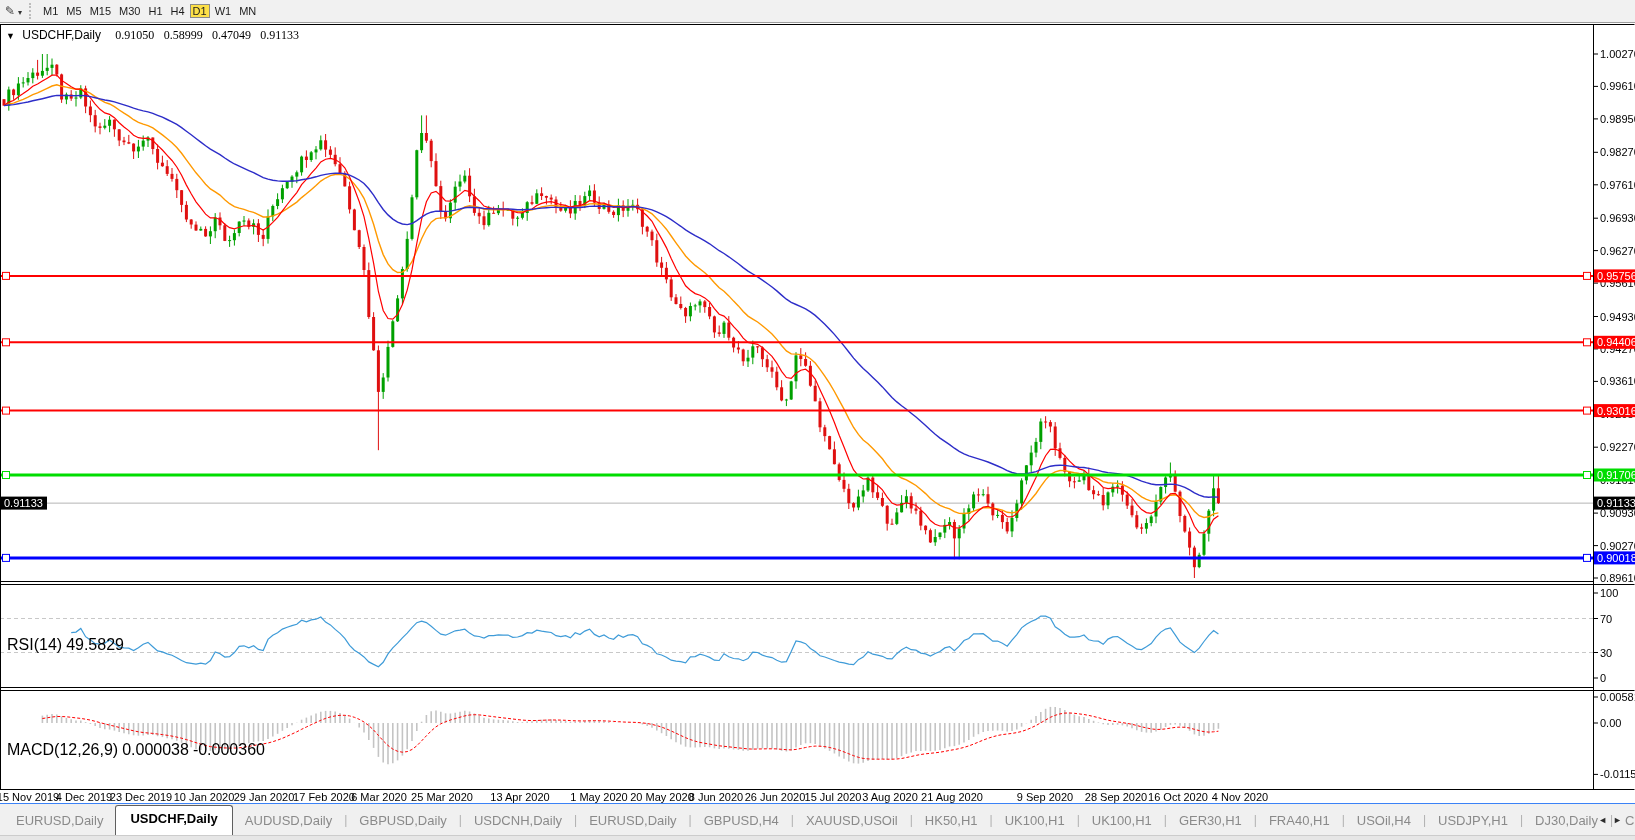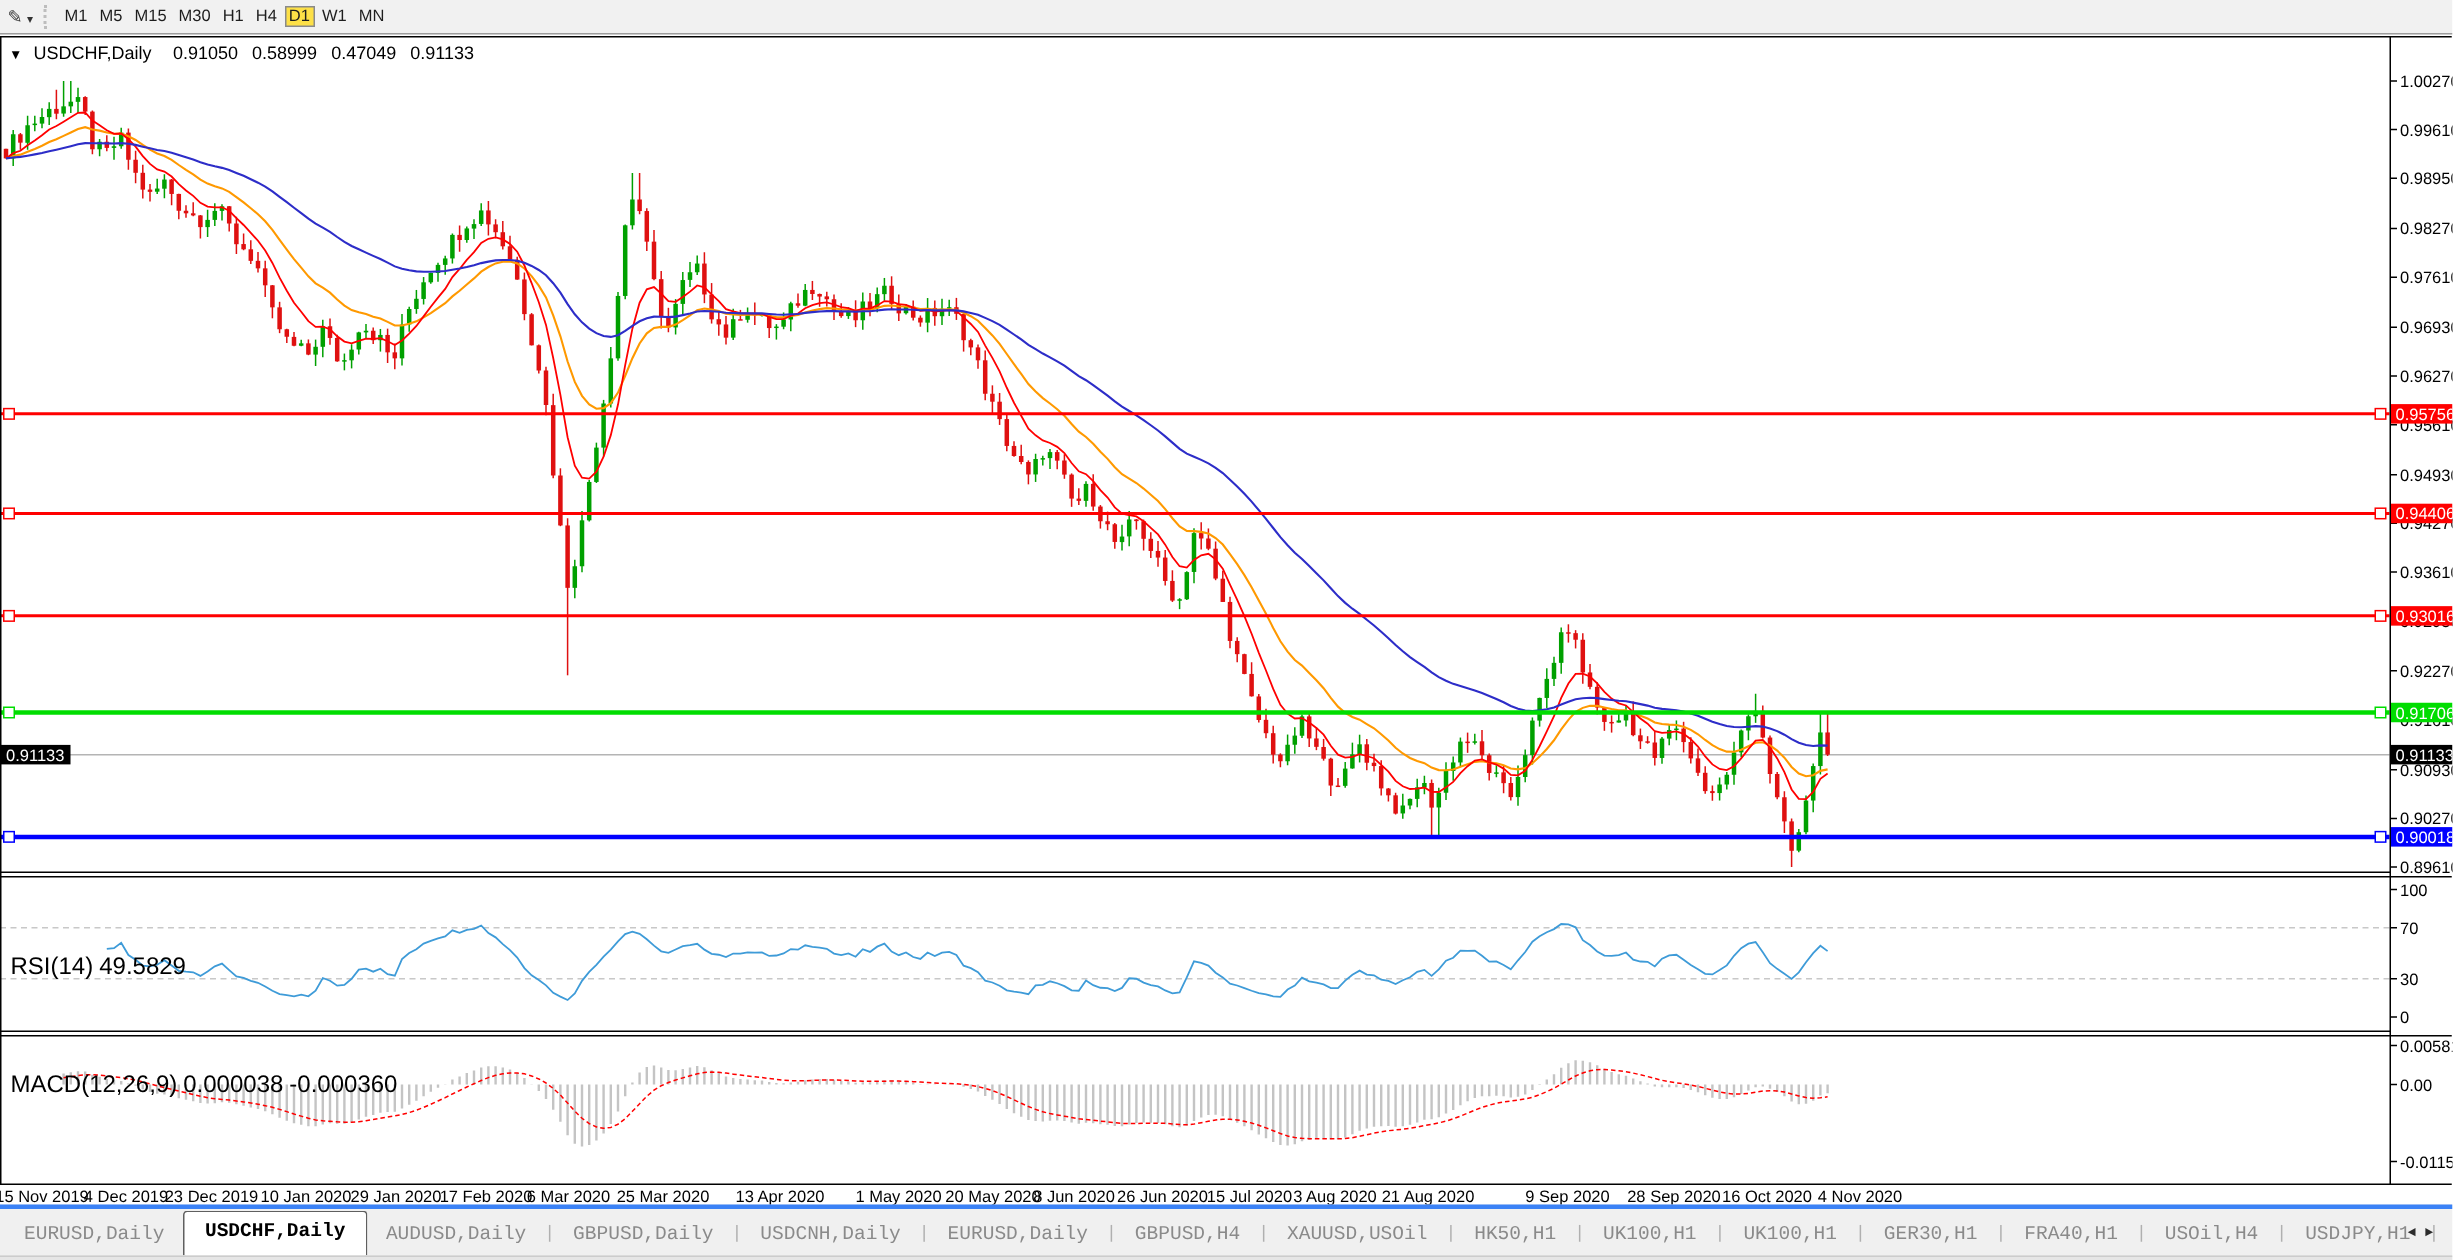--- a/index.html
+++ b/index.html
@@ -21,27 +21,27 @@
   .tf-btn{
     min-width:26px;height:19px;line-height:19px;text-align:center;
     font-size:11px;color:#1d1d1d;margin:0 1px;padding:0 2px;
     border:1px solid transparent;cursor:default;
   }
   .tf-btn.active{background:#fde047;border:1px solid #8a8a8a;}
   
   .chart-title{position:absolute;top:28px;left:6px;font-size:12px;color:#000;z-index:4;white-space:nowrap;}
   .chart-title .tri{font-size:9px;margin-right:4px;}
   .chart-title .sym{margin-right:5px;}
-  .chart-title .num{margin-left:6px;}
+  .chart-title .num{margin-left:6px;font-family:Liberation Serif, serif;}
   .ind-label{position:absolute;left:7px;font-size:16px;color:#000;z-index:4;white-space:nowrap;margin-top:48px;}
   .ind-label span{margin-right:4px;}
   
   .tabbar{
     position:absolute;left:0;top:803px;width:100%;height:37px;box-sizing:border-box;
-    background:#f0f0f0;border-top:3px solid #3b82f6;z-index:6;font-family:Liberation Mono, monospace;
+    background:#f0f0f0;border-top:1px solid #3b82f6;z-index:6;
   }
   .tabs{display:flex;align-items:flex-end;height:31px;padding-left:4px;}
   .tab{
     font-size:13px;color:#8a8a8a;padding:5px 11px 7px;cursor:default;white-space:nowrap;
     border:1px solid transparent;border-bottom:none;
   }
   .tab.active{
     background:#ffffff;color:#000;font-weight:bold;
     border:1px solid #5f5f5f;border-bottom:none;border-radius:3px 3px 0 0;
     padding:5px 14px 9px;
@@ -963,21 +963,21 @@
   <span class="sym">USDCHF,Daily</span>
   <span class="num">0.91050</span>
   <span class="num">0.58999</span>
   <span class="num">0.47049</span>
   <span class="num">0.91133</span>
 </div>
 
 <div class="ind-label" style="top:588px">
   <span>RSI(14)</span><span>49.5829</span>
 </div>
-<div class="ind-label" style="top:667px">
+<div class="ind-label" style="top:693px">
   <span>MACD(12,26,9)</span><span>0.000038</span><span>-0.000360</span>
 </div>
 
 <div class="tabbar">
   <div class="tabs" id="tabs">
       <span class="tab">EURUSD,Daily</span>
       <span class="tab active">USDCHF,Daily</span>
       <span class="tab">AUDUSD,Daily</span>
       <span class="tabsep">|</span>
       <span class="tab">GBPUSD,Daily</span>

